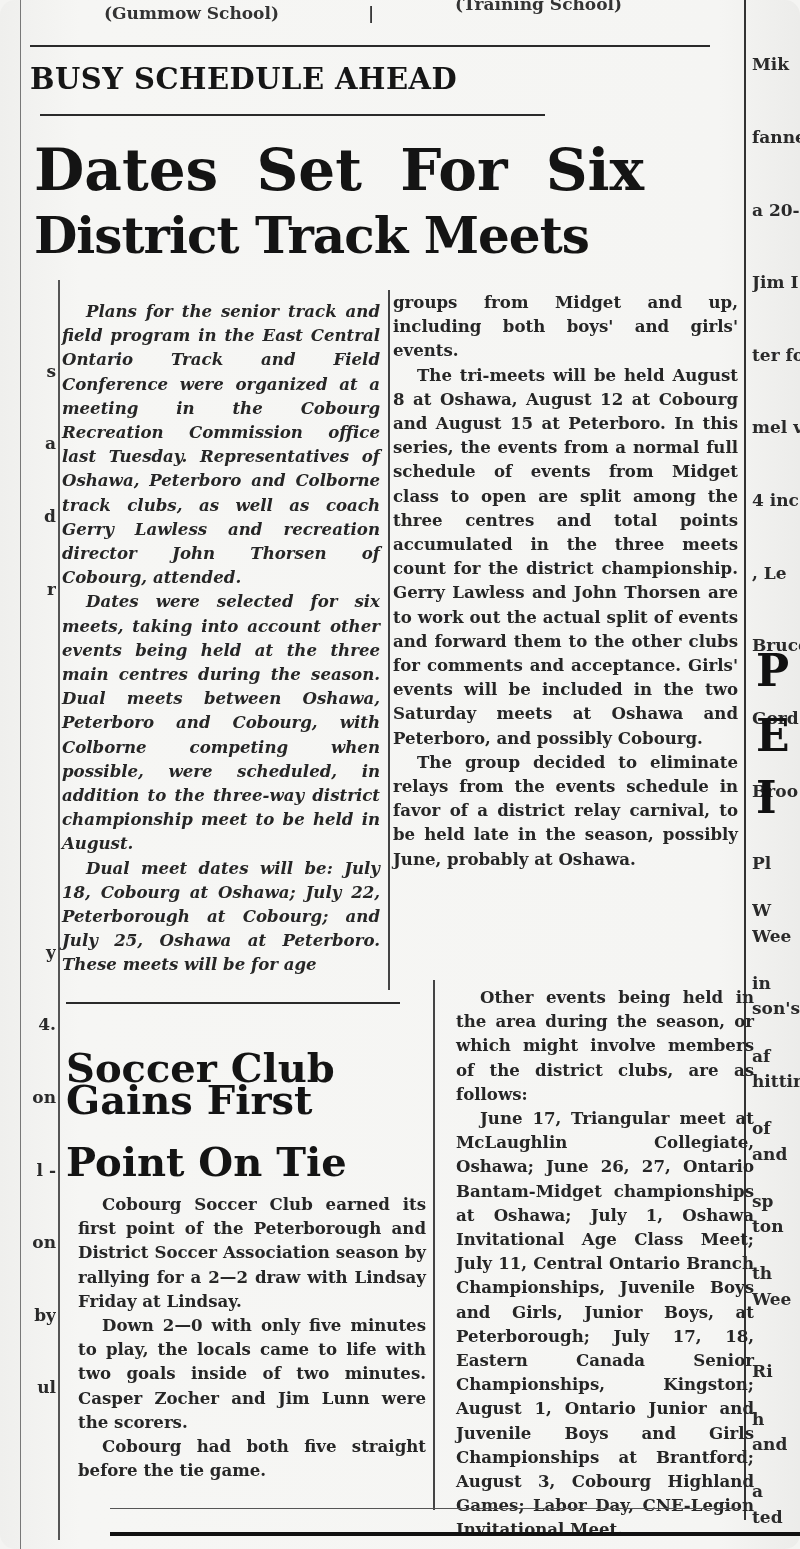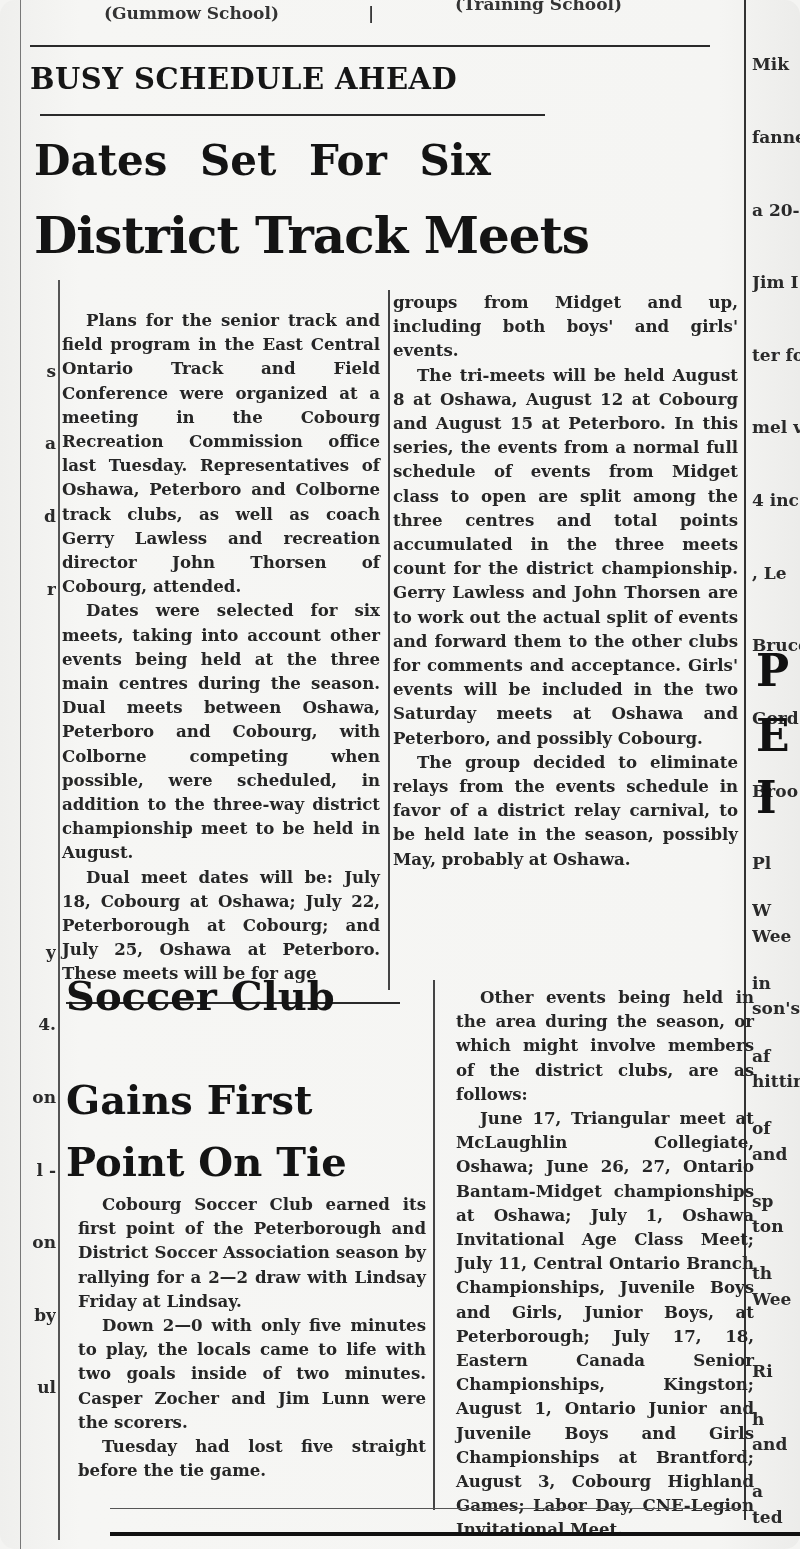--- a/index.html
+++ b/index.html
@@ -12,21 +12,21 @@
   }
   .page { position:absolute; inset:0; background:linear-gradient(90deg,#efefed 0%,#f6f6f4 10%,#f5f5f3 90%,#ececea 100%);border-radius:15px; }
   .vrule { position:absolute; width:2px; background:#3a3a3a; }
   .hrule { position:absolute; height:2px; background:#2a2a2a; }
   .frag { position:absolute; font-weight:bold; font-size:17px; line-height:24.2px; color:#2a2a2a; white-space:pre; overflow:hidden; }
   .frag.left { left:6px; width:50px; text-align:right; }
   .frag.right { left:752px; width:48px; text-align:left; }
   .topcap { position:absolute; top:3px; font-size:17px; font-weight:bold; color:#333; }
   .kicker { position:absolute; left:30px; top:62px; font-family:"DejaVu Serif", serif; font-weight:900; font-size:29px; letter-spacing:0.5px; color:#161616; }
   .headline { position:absolute; left:34px; font-family:"DejaVu Serif", serif; font-weight:900; color:#141414; white-space:nowrap; letter-spacing:0px; }
-  .h1a { top:136px; font-size:42px; word-spacing:18px; }
+  .h1a { top:136px; font-size:58px; word-spacing:18px; }
   .h1b { top:206px; font-size:50px; letter-spacing:-1px; }
   .h2 { left:66px; font-size:40px; }
   .col { position:absolute; font-size:16.6px; line-height:24.2px; font-weight:bold; color:#262626; text-align:justify; }
   .col p { margin:0; text-indent:24px; }
   .col p.cont { text-indent:0; }
   .bigletter { position:absolute; left:756px; font-family:"DejaVu Serif", serif; font-weight:900; font-size:44px; color:#111; }
 </style>
 </head>
 <body>
 
@@ -42,46 +42,46 @@
   <div class="topcap" style="left:368px;">|</div>
   <div class="topcap" style="left:455px;top:-6px;">(Training School)</div>
 
   <div class="hrule" style="left:30px;top:45px;width:680px;"></div>
   <div class="kicker">BUSY SCHEDULE AHEAD</div>
   <div class="hrule" style="left:40px;top:114px;width:505px;"></div>
 
   <div class="headline h1a">Dates Set For Six</div>
   <div class="headline h1b">District Track Meets</div>
 
-  <div class="col" style="left:62px;top:308px;width:318px;">
+  <div class="col" style="left:62px;top:299px;width:318px;font-style:italic;">
     <p>Plans for the senior track and field program in the East Central Ontario Track and Field Conference were organized at a meeting in the Cobourg Recreation Commission office last Tuesday. Representatives of Oshawa, Peterboro and Colborne track clubs, as well as coach Gerry Lawless and recreation director John Thorsen of Cobourg, attended.</p>
     <p>Dates were selected for six meets, taking into account other events being held at the three main centres during the season. Dual meets between Oshawa, Peterboro and Cobourg, with Colborne competing when possible, were scheduled, in addition to the three-way district championship meet to be held in August.</p>
     <p>Dual meet dates will be: July 18, Cobourg at Oshawa; July 22, Peterborough at Cobourg; and July 25, Oshawa at Peterboro. These meets will be for age</p>
   </div>
 
   <div class="col" style="left:393px;top:290px;width:345px;">
     <p class="cont">groups from Midget and up, including both boys' and girls' events.</p>
     <p>The tri-meets will be held August 8 at Oshawa, August 12 at Cobourg and August 15 at Peterboro. In this series, the events from a normal full schedule of events from Midget class to open are split among the three centres and total points accumulated in the three meets count for the district championship. Gerry Lawless and John Thorsen are to work out the actual split of events and forward them to the other clubs for comments and acceptance. Girls' events will be included in the two Saturday meets at Oshawa and Peterboro, and possibly Cobourg.</p>
-    <p>The group decided to eliminate relays from the events schedule in favor of a district relay carnival, to be held late in the season, possibly May, probably at Oshawa.</p>
+    <p>The group decided to eliminate relays from the events schedule in favor of a district relay carnival, to be held late in the season, possibly June, probably at Oshawa.</p>
   </div>
 
   <div class="col" style="left:456px;top:985px;width:298px;">
     <p>Other events being held in the area during the season, or which might involve members of the district clubs, are as follows:</p>
     <p>June 17, Triangular meet at McLaughlin Collegiate, Oshawa; June 26, 27, Ontario Bantam-Midget championships at Oshawa; July 1, Oshawa Invitational Age Class Meet; July 11, Central Ontario Branch Championships, Juvenile Boys and Girls, Junior Boys, at Peterborough; July 17, 18, Eastern Canada Senior Championships, Kingston; August 1, Ontario Junior and Juvenile Boys and Girls Championships at Brantford; August 3, Cobourg Highland Games; Labor Day, CNE-Legion Invitational Meet.</p>
   </div>
 
   <div class="hrule" style="left:66px;top:1002px;width:334px;"></div>
-  <div class="headline h2" style="top:972px;text-align:right;">Soccer Club</div>
+  <div class="headline h2" style="top:1044px;text-align:right;">Soccer Club</div>
   <div class="headline h2" style="top:1138px;">Point On Tie</div>
   <div class="headline h2" style="top:1076px;">Gains First</div>
 
   <div class="col" style="left:78px;top:1192px;width:348px;">
     <p>Cobourg Soccer Club earned its first point of the Peterborough and District Soccer Association season by rallying for a 2—2 draw with Lindsay Friday at Lindsay.</p>
     <p>Down 2—0 with only five minutes to play, the locals came to life with two goals inside of two minutes. Casper Zocher and Jim Lunn were the scorers.</p>
-    <p>Tuesday had lost five straight before the tie game.</p>
+    <p>Cobourg had both five straight before the tie game.</p>
   </div>
 
   <div class="hrule" style="left:110px;top:1508px;width:630px;background:#555;height:1px;"></div>
   <div class="hrule" style="left:110px;top:1532px;width:690px;height:4px;background:#111;"></div>
 
   <div class="frag left" style="top:20px;">
     <div>&nbsp;</div>
     <div>&nbsp;</div>
     <div>&nbsp;</div>
     <div>&nbsp;</div>

